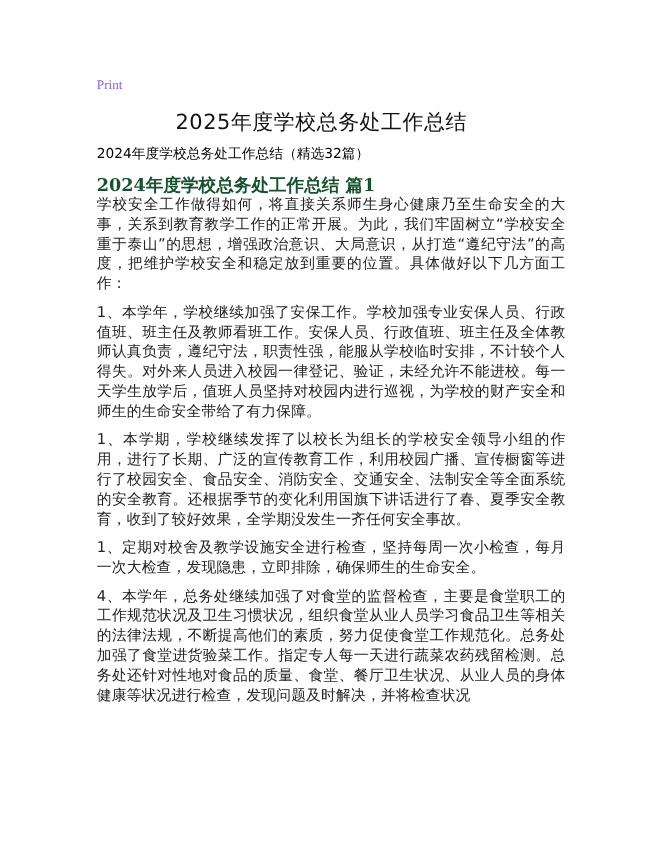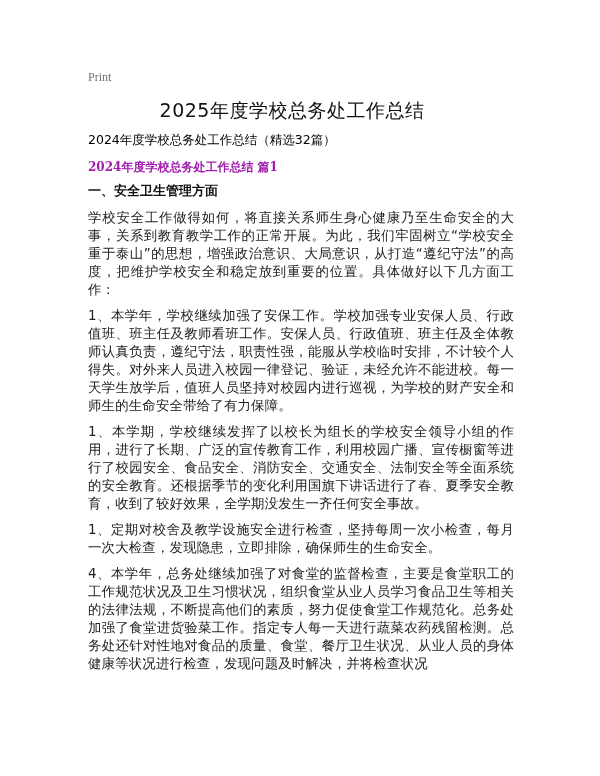--- a/index.html
+++ b/index.html
@@ -14,21 +14,21 @@
       position: relative;
       font-family: "DejaVu Sans", sans-serif;
       color: #1a1a1a;
     }
     .print-label {
       position: absolute;
       left: 88px;
       top: 70px;
       font-family: "Liberation Serif", serif;
       font-size: 12px;
-      color: #737373;
+      color: #8b5cf6;
     }
     .doc-title {
       position: absolute;
       left: 0;
       width: 584px;
       top: 98px;
       text-align: center;
       font-size: 19px;
       font-weight: normal;
       color: #111;
@@ -41,23 +41,23 @@
       top: 132px;
       font-size: 12.5px;
       color: #000000;
       margin: 0;
     }
     .article-heading {
       position: absolute;
       left: 88px;
       top: 159px;
       font-family: "DejaVu Serif", serif;
-      font-size: 12px;
+      font-size: 16px;
       font-weight: bold;
-      color: #a21caf;
+      color: #14532d;
       margin: 0;
     }
     .content {
       position: absolute;
       left: 88px;
       top: 178px;
       width: 426px;
     }
     .para {
       font-size: 13.4px;
@@ -81,19 +81,18 @@
 
 <div class="print-label">Print</div>
 
 <h1 class="doc-title">2025年度学校总务处工作总结</h1>
 
 <p class="subtitle">2024年度学校总务处工作总结（精选32篇）</p>
 
 <h2 class="article-heading">2024年度学校总务处工作总结 篇1</h2>
 
 <div class="content">
-  <h3 class="section-heading">一、安全卫生管理方面</h3>
   <p class="para">学校安全工作做得如何，将直接关系师生身心健康乃至生命安全的大事，关系到教育教学工作的正常开展。为此，我们牢固树立“学校安全重于泰山”的思想，增强政治意识、大局意识，从打造“遵纪守法”的高度，把维护学校安全和稳定放到重要的位置。具体做好以下几方面工作：</p>
   <p class="para">1、本学年，学校继续加强了安保工作。学校加强专业安保人员、行政值班、班主任及教师看班工作。安保人员、行政值班、班主任及全体教师认真负责，遵纪守法，职责性强，能服从学校临时安排，不计较个人得失。对外来人员进入校园一律登记、验证，未经允许不能进校。每一天学生放学后，值班人员坚持对校园内进行巡视，为学校的财产安全和师生的生命安全带给了有力保障。</p>
   <p class="para">1、本学期，学校继续发挥了以校长为组长的学校安全领导小组的作用，进行了长期、广泛的宣传教育工作，利用校园广播、宣传橱窗等进行了校园安全、食品安全、消防安全、交通安全、法制安全等全面系统的安全教育。还根据季节的变化利用国旗下讲话进行了春、夏季安全教育，收到了较好效果，全学期没发生一齐任何安全事故。</p>
   <p class="para">1、定期对校舍及教学设施安全进行检查，坚持每周一次小检查，每月一次大检查，发现隐患，立即排除，确保师生的生命安全。</p>
   <p class="para">4、本学年，总务处继续加强了对食堂的监督检查，主要是食堂职工的工作规范状况及卫生习惯状况，组织食堂从业人员学习食品卫生等相关的法律法规，不断提高他们的素质，努力促使食堂工作规范化。总务处加强了食堂进货验菜工作。指定专人每一天进行蔬菜农药残留检测。总务处还针对性地对食品的质量、食堂、餐厅卫生状况、从业人员的身体健康等状况进行检查，发现问题及时解决，并将检查状况</p>
 </div>
 
 </body></html>

